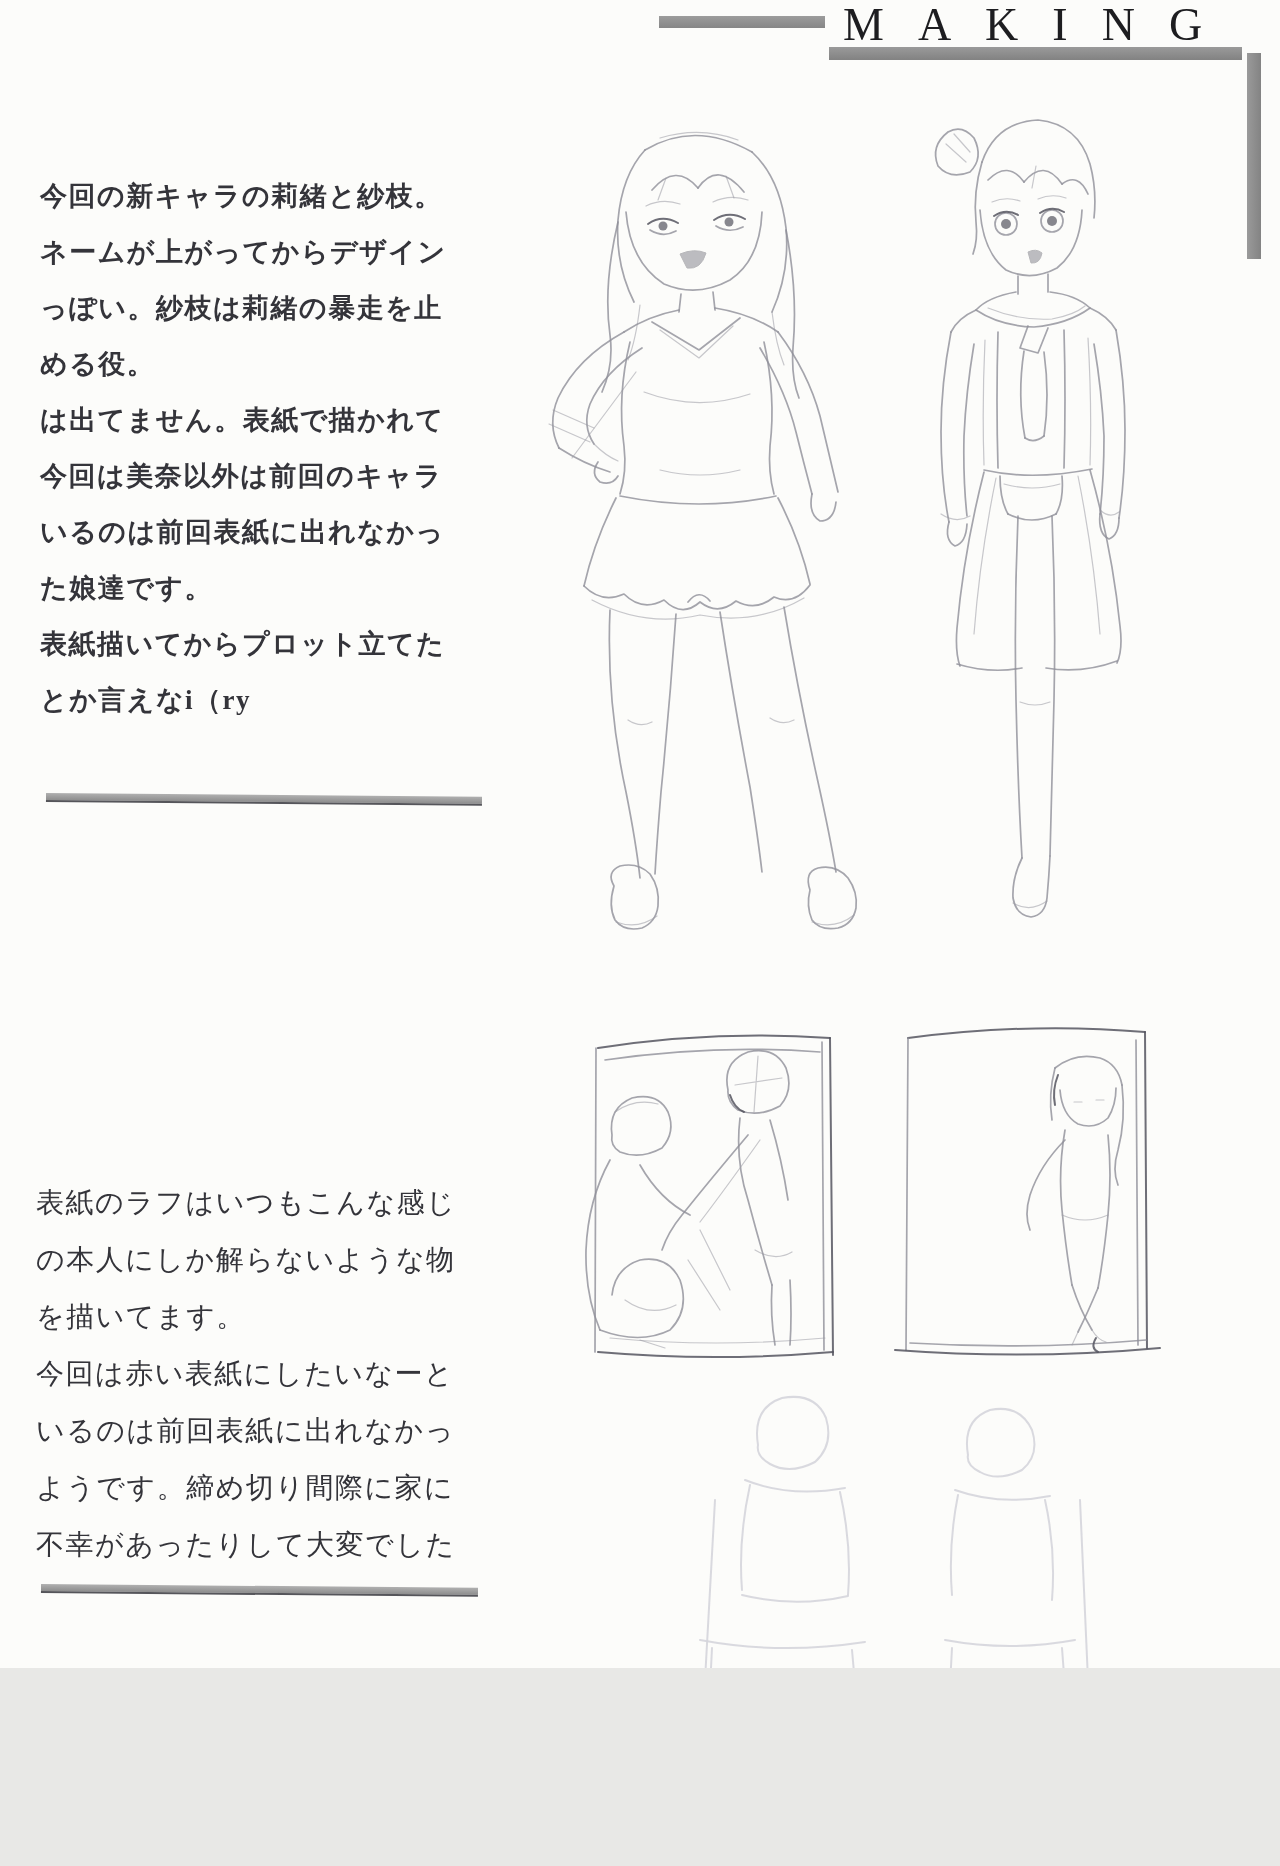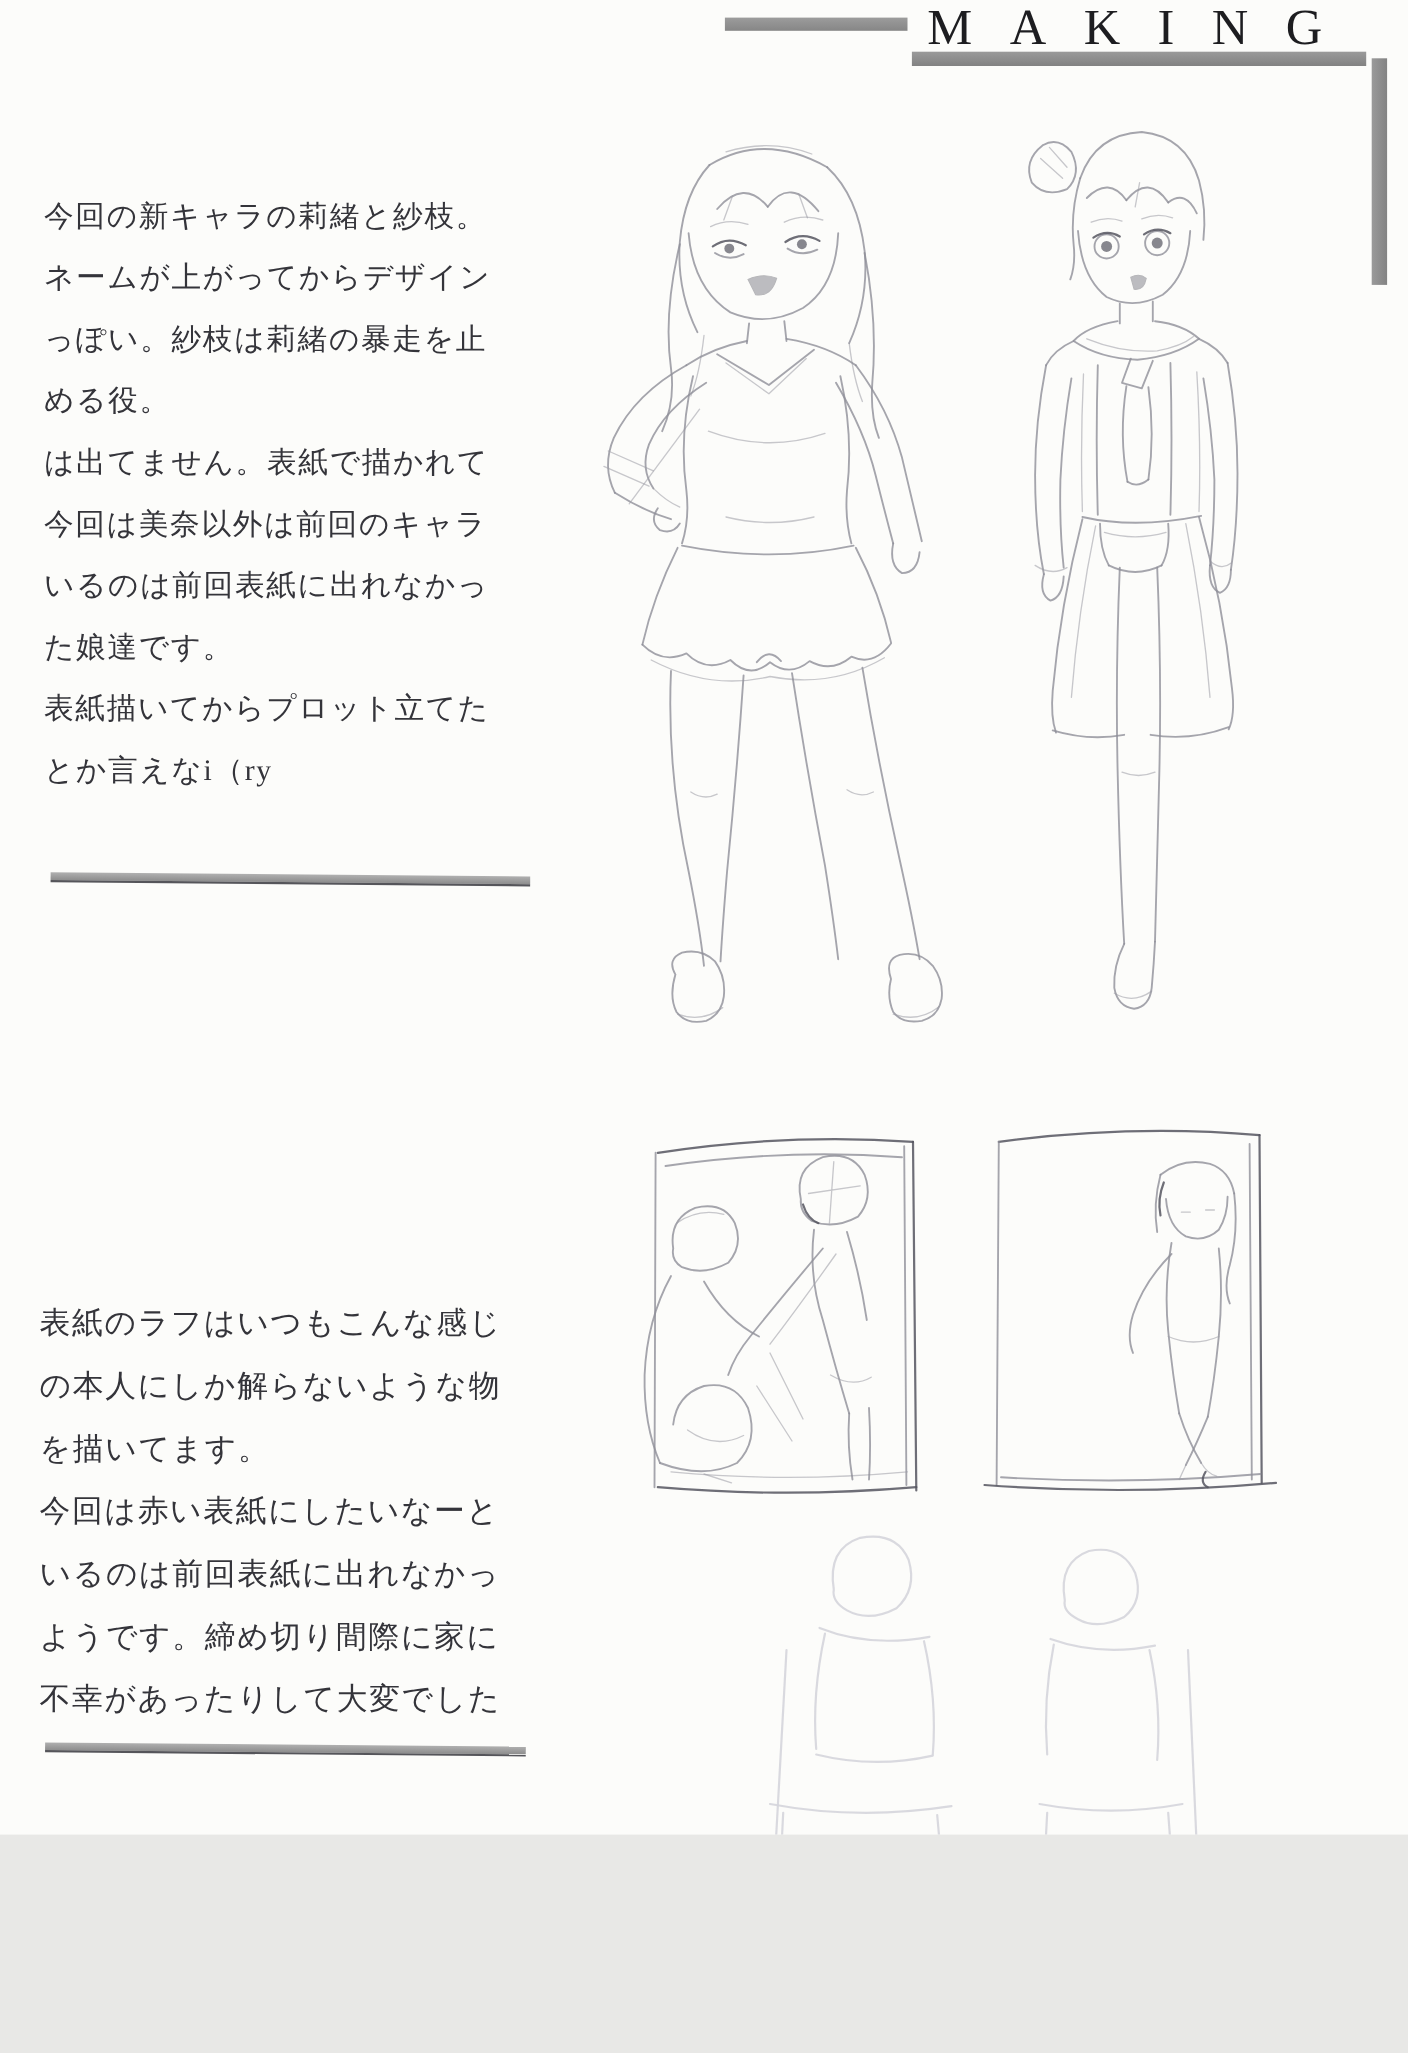--- a/index.html
+++ b/index.html
@@ -16,21 +16,21 @@
     background:linear-gradient(180deg,#9a9a9a,#828282); }
   .vbar       { position:absolute; left:1247px; top:53px; width:14px; height:206px;
     background:linear-gradient(90deg,#9a9a9a,#838383); }
   .making { position:absolute; left:843px; top:-2px; margin:0;
     font-size:46px; font-weight:400; letter-spacing:34px; color:#1d1d20;
     font-family:"Liberation Serif","DejaVu Serif",serif; white-space:nowrap; }
   
   .tb { position:absolute; }
   .tline { white-space:pre; }
   .tb1 { left:40px; top:168px; font-size:27px; letter-spacing:1.5px; }
-  .tb1 .tline { height:56px; display:flex; align-items:center; }
+  .tb1 .tline { height:56px; display:flex; align-items:center;font-weight:bold; }
   .tb2 { left:36px; top:1174px; font-size:28px; letter-spacing:1.5px; }
   .tb2 .tline { height:57px; display:flex; align-items:center;text-align:right; }
   
   .rule { position:absolute; height:7px;
     background:linear-gradient(180deg,#b0b0b0,#8d8d8d);
     border-bottom:2px solid #55555a;
     transform:rotate(0.5deg); transform-origin:0 50%; }
   .rule-a { left:46px; top:793px;  width:436px; }
   .rule-b { left:41px; top:1584px; width:437px; }
   

